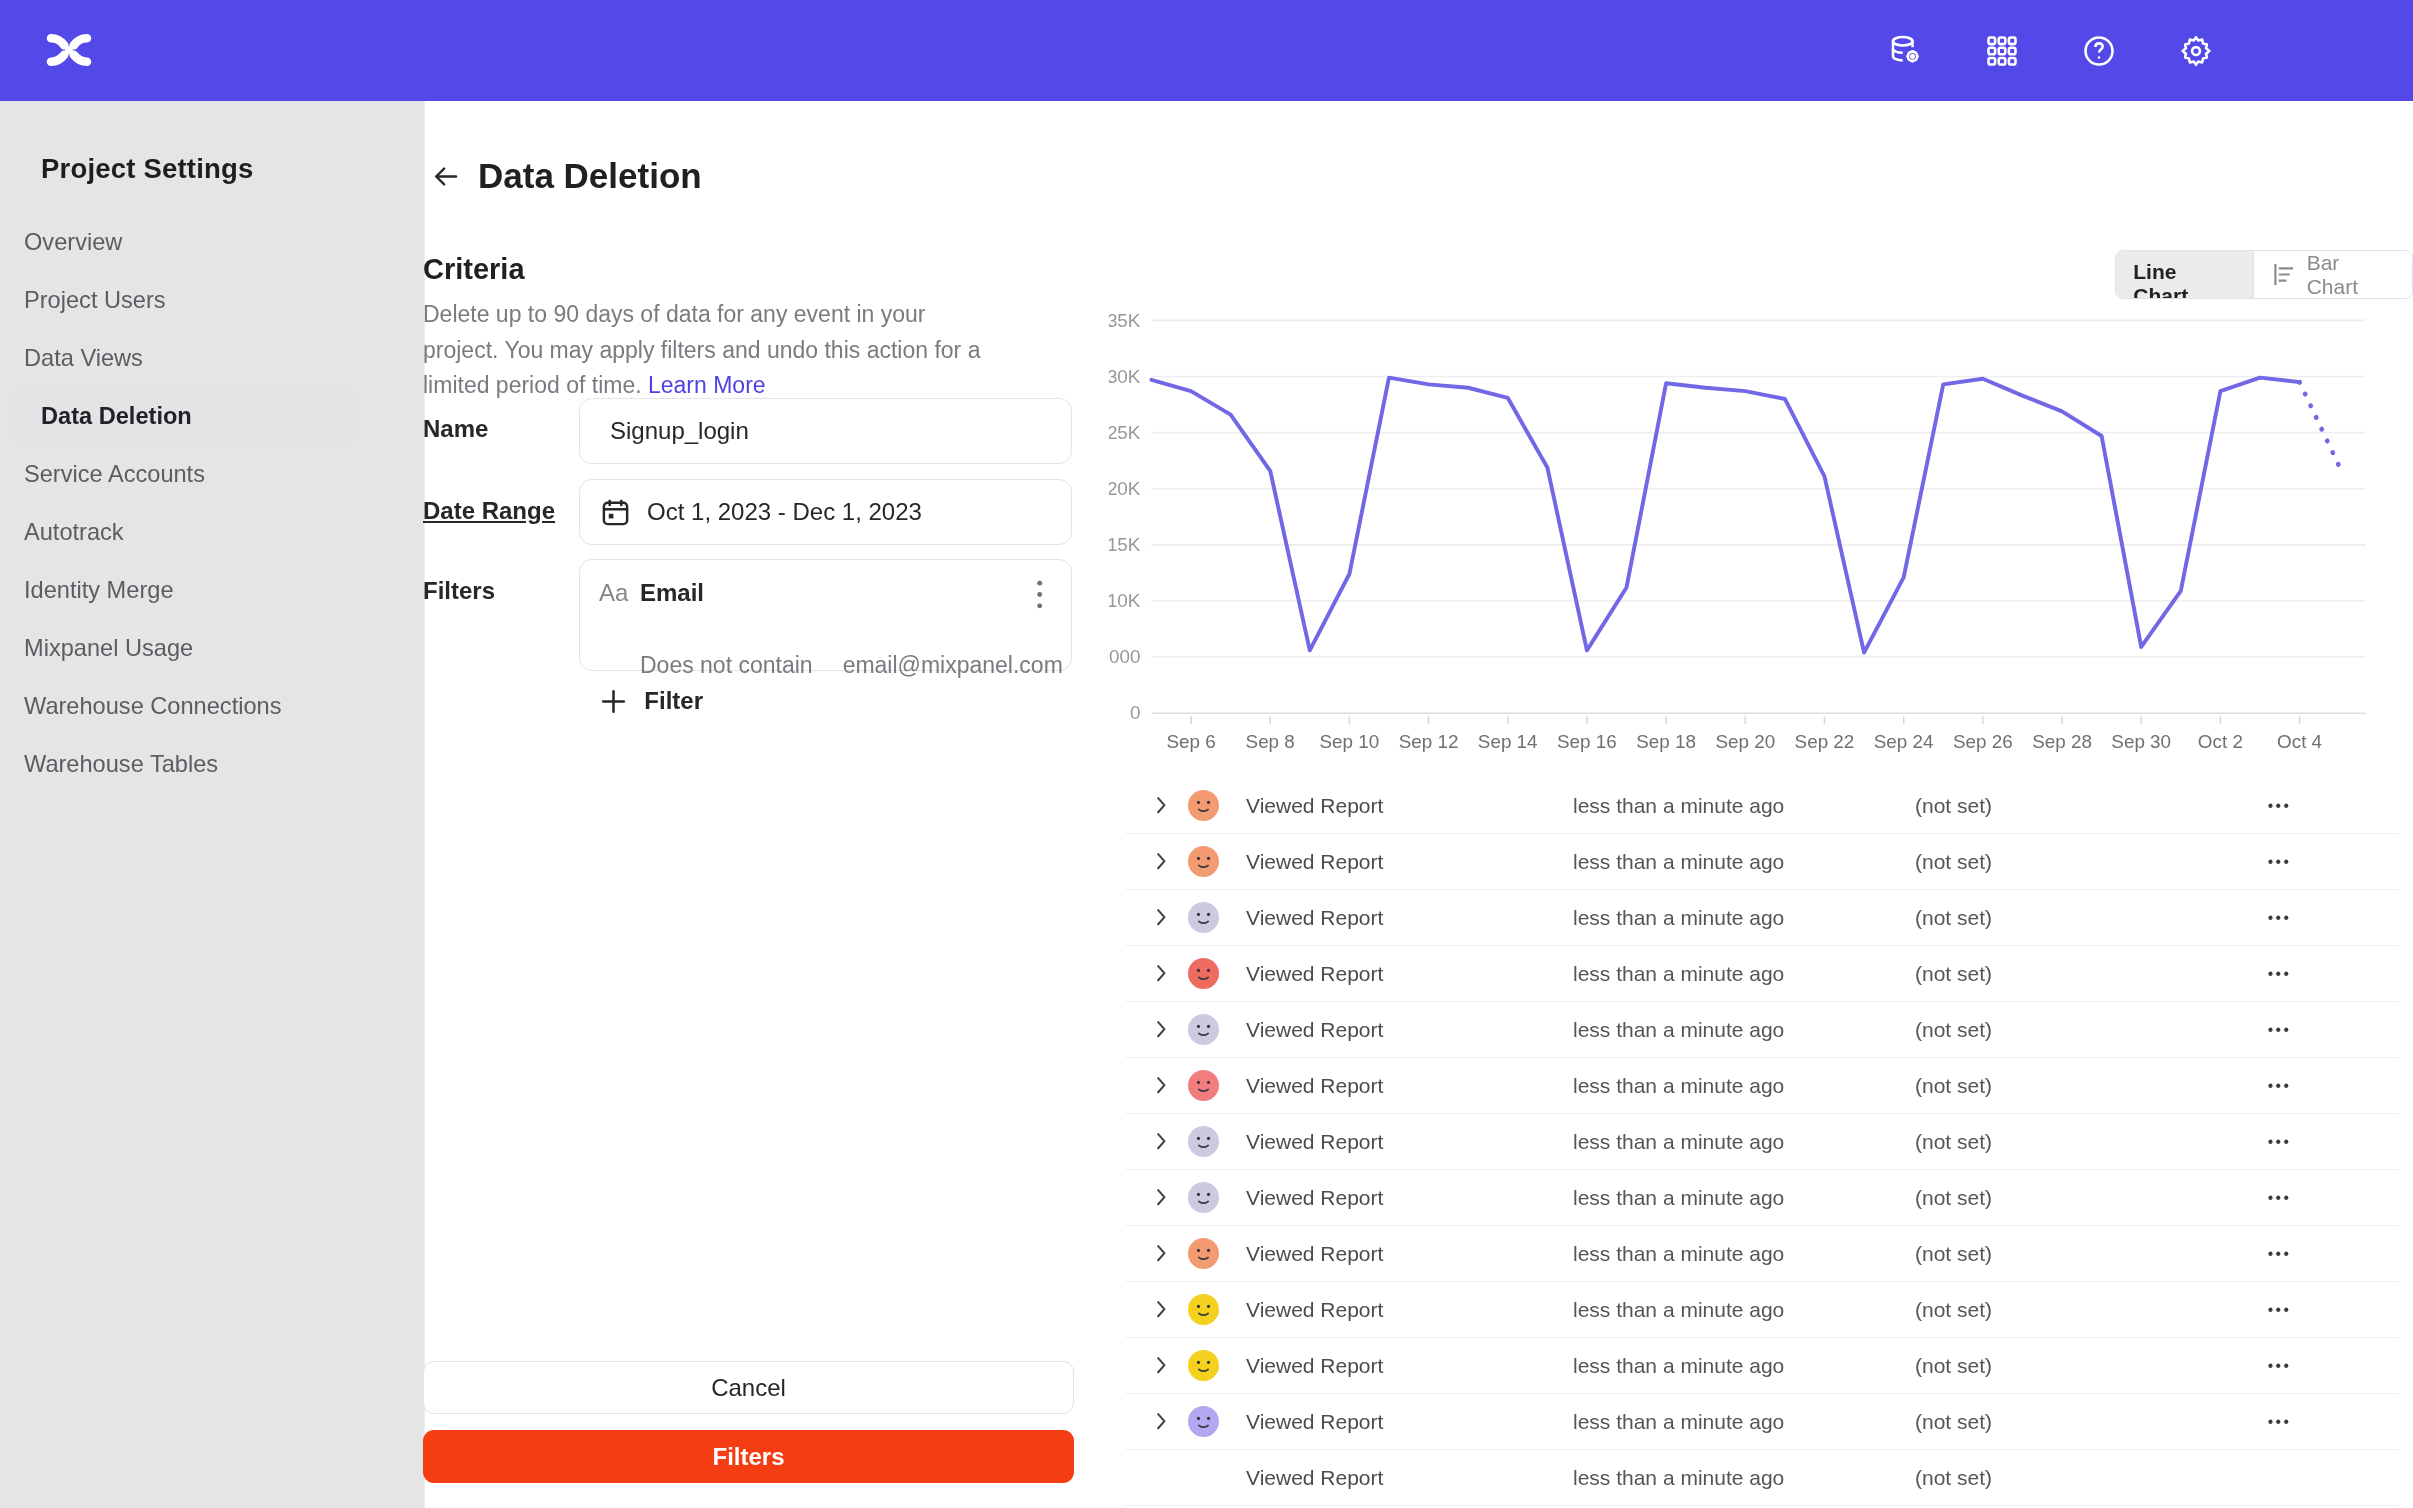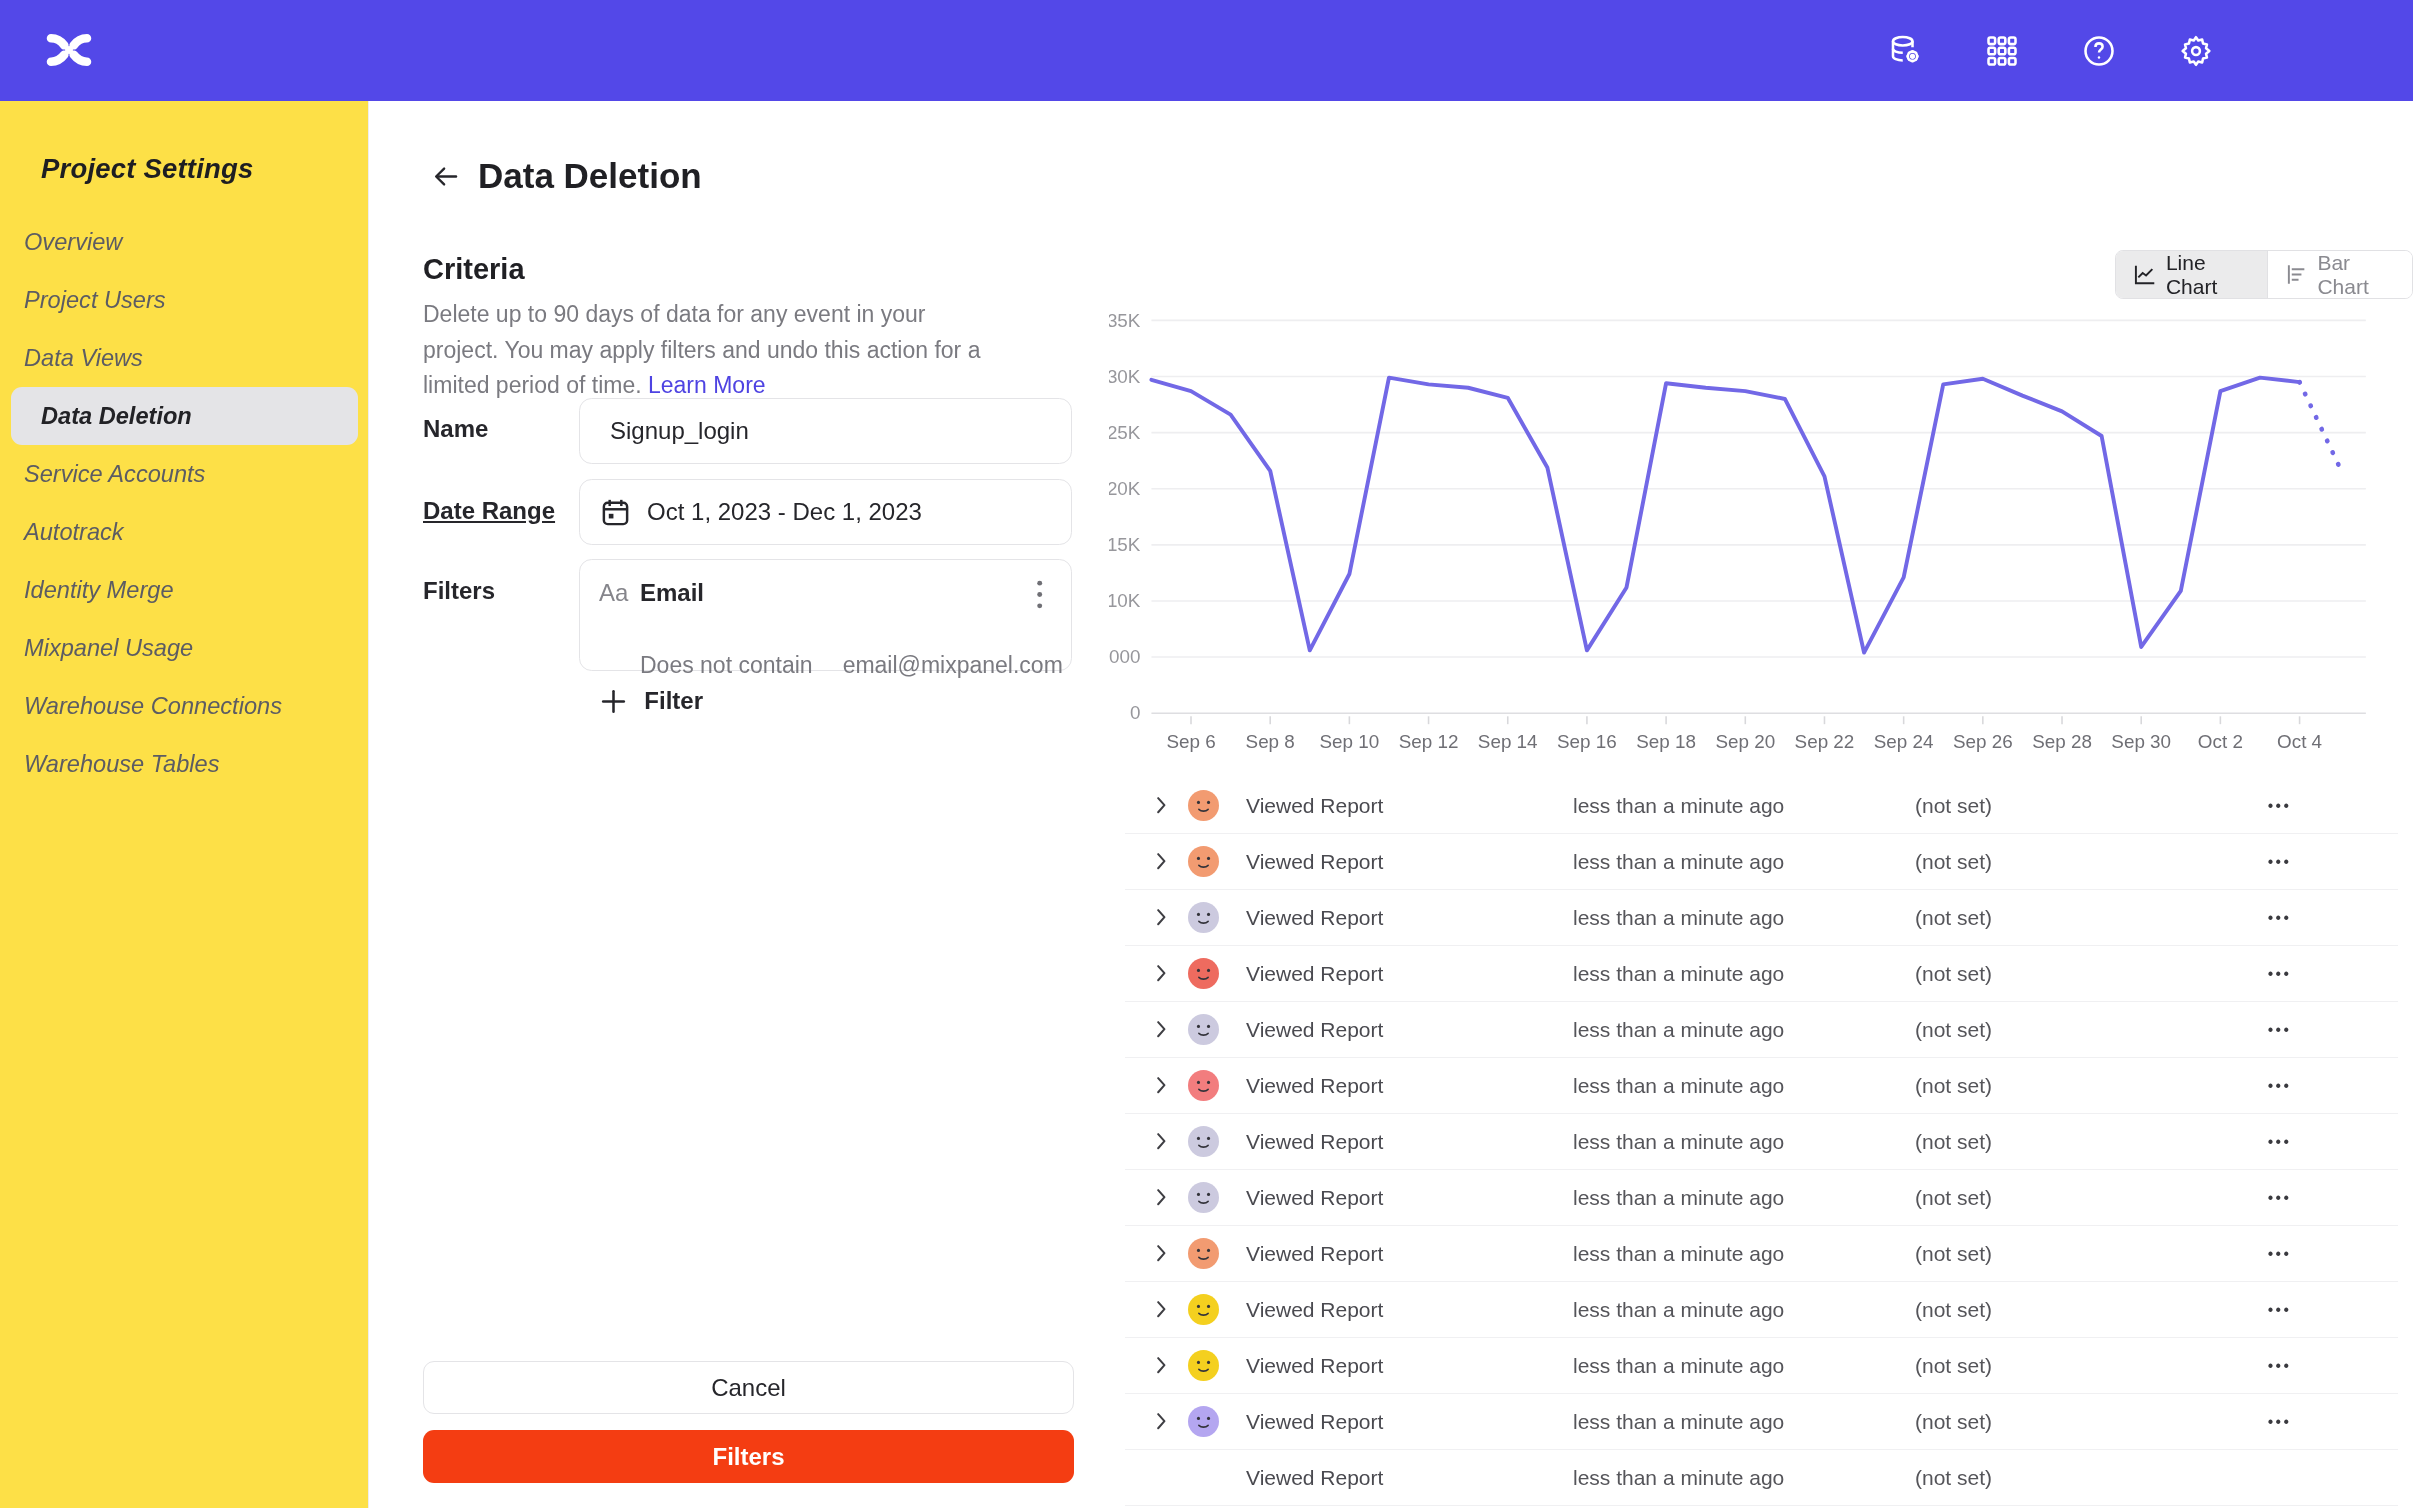--- a/index.html
+++ b/index.html
@@ -8,21 +8,21 @@
     font-family:"Liberation Sans", sans-serif;background:#ffffff;
     -webkit-font-smoothing:antialiased;
   }
   
   .topbar{position:absolute;left:0;top:0;width:2413px;height:101px;background:#5348E8;}
   .logo{position:absolute;left:44px;top:25px;width:50px;height:50px;}
   .topbar-icons{position:absolute;right:198px;top:0;height:101px;display:flex;align-items:center;gap:58px;}
   .icon-btn{width:39px;height:39px;display:flex;align-items:center;justify-content:center;cursor:pointer;}
   .icon-btn svg{width:36px;height:36px;}
   
-  .sidebar{position:absolute;left:0;top:101px;width:369px;height:1408px;background:#fde047;border-right:1.6px solid #EDEDEF;box-sizing:border-box;font-style:italic;}
+  .sidebar{position:absolute;left:0;top:101px;width:425px;height:1408px;background:#e5e5e5;border-right:1.6px solid #EDEDEF;box-sizing:border-box;}
   .sidebar-title{position:absolute;left:41px;top:52px;font-size:27.5px;font-weight:700;color:#1E1E22;letter-spacing:0.2px;}
   .nav{position:absolute;left:0;top:112px;width:369px;}
   .nav-item{height:58px;display:flex;align-items:center;padding-left:24px;font-size:23.6px;color:#5C5C63;cursor:pointer;box-sizing:border-box;}
   .nav-item.active{background:#E4E4E7;border-radius:11px;margin:0 11px;padding-left:30px;color:#222226;font-weight:600;}
   
   .back-btn{position:absolute;left:429px;top:159px;width:35px;height:35px;cursor:pointer;}
   .page-title{position:absolute;left:478px;top:156px;font-size:35px;font-weight:700;color:#202024;}
   
   .criteria-heading{position:absolute;left:423px;top:253px;font-size:29px;font-weight:700;color:#202024;}
   .criteria-desc{position:absolute;left:423px;top:297px;width:563px;font-size:23px;line-height:1.55;color:#7A7A80;}
@@ -39,21 +39,21 @@
   .filter-row2{position:absolute;left:60px;top:68px;display:flex;gap:30px;}
   .filter-op,.filter-val{font-size:23px;color:#7A7A80;margin-top:24px;}
   .add-filter{position:absolute;left:600px;top:687px;display:flex;align-items:center;gap:17.3px;cursor:pointer;}
   .add-filter-label{font-size:24px;font-weight:600;color:#26262B;}
   .btn{position:absolute;left:423px;width:651px;height:53px;border-radius:11px;display:flex;align-items:center;justify-content:center;font-size:24px;cursor:pointer;box-sizing:border-box;}
   .btn-cancel{top:1361px;background:#fff;border:1.6px solid #E4E4E7;color:#26262B;}
   .btn-delete{top:1430px;background:#F43D12;border:none;color:#fff;font-weight:600;}
   
   .toggle-group{position:absolute;left:2115px;top:250px;height:47px;display:flex;border:1.6px solid #E1E1E4;border-radius:7.9px;overflow:hidden;background:#fff;}
   .seg{display:flex;align-items:center;gap:9.4px;padding:0 17.3px;font-size:21px;color:#8A8A90;cursor:pointer;background:#fff;}
-  .seg.active{background:#EBEBEC;color:#232327;font-weight:400;border-right:1.6px solid #E1E1E4;}
+  .seg.active{background:#EBEBEC;color:#232327;font-weight:700;border-right:1.6px solid #E1E1E4;flex-direction:column;}
   .seg svg{width:27px;height:27px;}
   
   #chart-svg{position:absolute;left:1109px;top:306px;}
   .ytick-label{font-size:24px;fill:#97979C;}
   .xtick-label{font-size:24px;fill:#6F6F75;}
   
   .data-table{position:absolute;left:1125px;top:778px;width:1273px;height:731px;overflow:hidden;}
   .t-header{position:relative;height:42px;background:#F4F4F6;border-bottom:1.6px solid #E7E7EA;}
   .t-col{position:absolute;top:0;height:42px;display:flex;align-items:center;font-size:20.4px;color:#55555A;}
   .t-row{position:relative;height:55px;border-bottom:1.6px solid #F0F0F2;background:#fff;}

